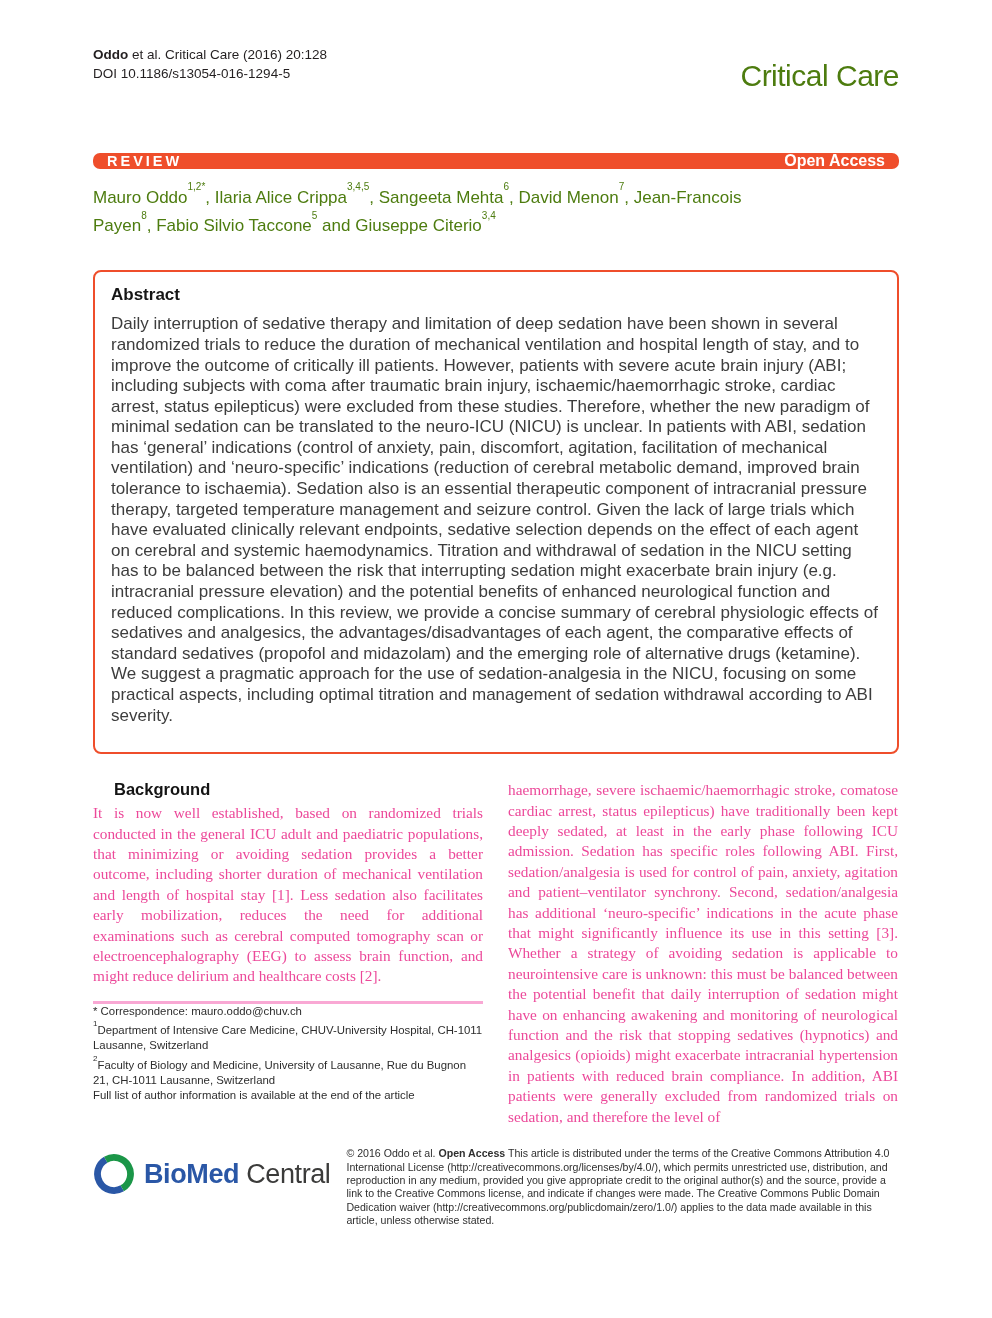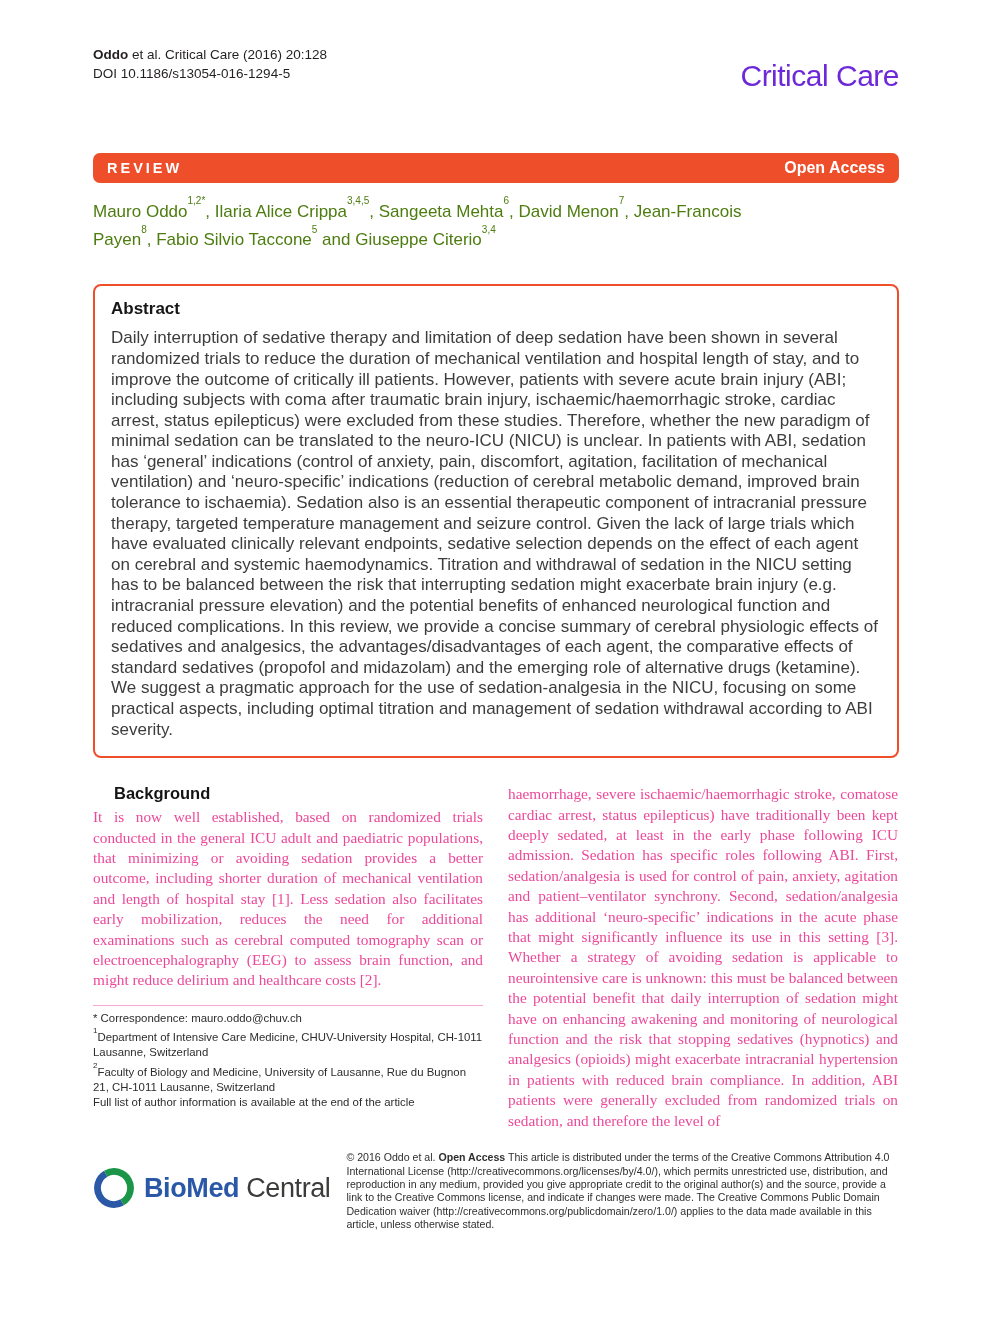--- a/index.html
+++ b/index.html
@@ -5,58 +5,58 @@
   * { margin:0; padding:0; box-sizing:border-box; }
   html,body { background:#ffffff; }
   body { width:992px; height:1318px; font-family:"Liberation Sans", sans-serif; color:#1a1a1a; }
   .page { width:992px; height:1318px; padding:45px 93px 0 93px; overflow:hidden; position:relative; }
 
   
   .header-row { display:flex; justify-content:space-between; align-items:flex-start; }
   .citation { font-size:13.5px; line-height:19px; color:#231f20; }
   .citation .cit-author { font-weight:bold; }
   .citation .cit-italic { }
-  .journal-name { font-size:30px; color:#6d28d9; letter-spacing:-0.5px; margin-top:14px; }
+  .journal-name { font-size:30px; color:#4d7c0f; letter-spacing:-0.5px; margin-top:14px; }
 
   
-  .banner { margin-top:60px; background:#ef4e2b; border-radius:7px; height:30px;
+  .banner { margin-top:60px; background:#ef4e2b; border-radius:7px; height:16px;
             display:flex; justify-content:space-between; align-items:center; padding:0 14px; }
   .banner .type { color:#fff; font-weight:bold; font-size:14.5px; letter-spacing:3px; }
   .banner .access { color:#fff; font-weight:bold; font-size:16px; }
 
   
   .title-row { display:flex; justify-content:space-between; margin-top:22px; }
   h1.article-title { font-weight:400; font-size:34px; line-height:44px; color:#1b1b1b; max-width:700px; letter-spacing:-0.3px; }
   .crossmark { display:flex; align-items:flex-start; gap:6px; margin-top:4px; cursor:pointer; }
   .crossmark-label { font-family:"Liberation Serif", serif; font-size:13px; color:#333; margin-top:8px; }
 
   
   .authors { margin-top:12px; font-size:17px; line-height:24px; color:#4d7c0f; max-width:700px; }
   .authors sup { font-size:10px; position:relative; top:-6px; }
 
   
-  .abstract-box { margin-top:32px; border:2px solid #ef4e2b; border-radius:8px; padding:13px 16px 16px 16px; }
+  .abstract-box { margin-top:32px; border:2px solid #ef4e2b; border-radius:8px; padding:13px 16px 26px 16px; }
   .abstract-heading { font-size:17px; font-weight:bold; color:#161616; margin-bottom:9px; }
   .abstract-text { font-size:17px; line-height:20.6px; color:#3d3d3d; }
 
   
   .columns { display:flex; gap:25px; margin-top:26px; }
   .col { width:390px; }
   .section-heading { font-size:16.5px; font-weight:bold; color:#141414; margin-bottom:4px; font-family:"Liberation Sans", sans-serif;margin-left:21px; }
   .body-text { font-family:Liberation Serif, serif; font-size:15.3px; line-height:20.4px; text-align:justify; color:#ec4899; }
   .body-text.indent { text-indent:14px; }
 
   
-  .footnotes { margin-top:14px; border-top:1px solid #f9a8d4; padding-top:5px;
+  .footnotes { margin-top:14px; border-top:3px solid #f9a8d4; 
                font-size:11.4px; line-height:15.4px; color:#2d2d2d; }
   .footnotes sup { font-size:8px; position:relative; top:-3px; }
 
   
   .footer-row { display:flex; gap:16px; margin-top:20px; align-items:flex-start; }
-  .biomed-logo { display:flex; align-items:center; gap:9px; flex:0 0 auto; margin-top:16px; }
+  .biomed-logo { display:flex; align-items:center; gap:9px; flex:0 0 auto; margin-top:6px; }
   .biomed-text { font-size:27px; letter-spacing:-0.4px; white-space:nowrap; }
   .biomed-text .bm { color:#2a57a6; font-weight:bold; }
   .biomed-text .ct { color:#3b3b3a; }
   .license { font-size:10.6px; line-height:13.4px; color:#2f2f2f; width:608px; }
 </style>
 </head>
 <body>
 
 <div class="page">
 

